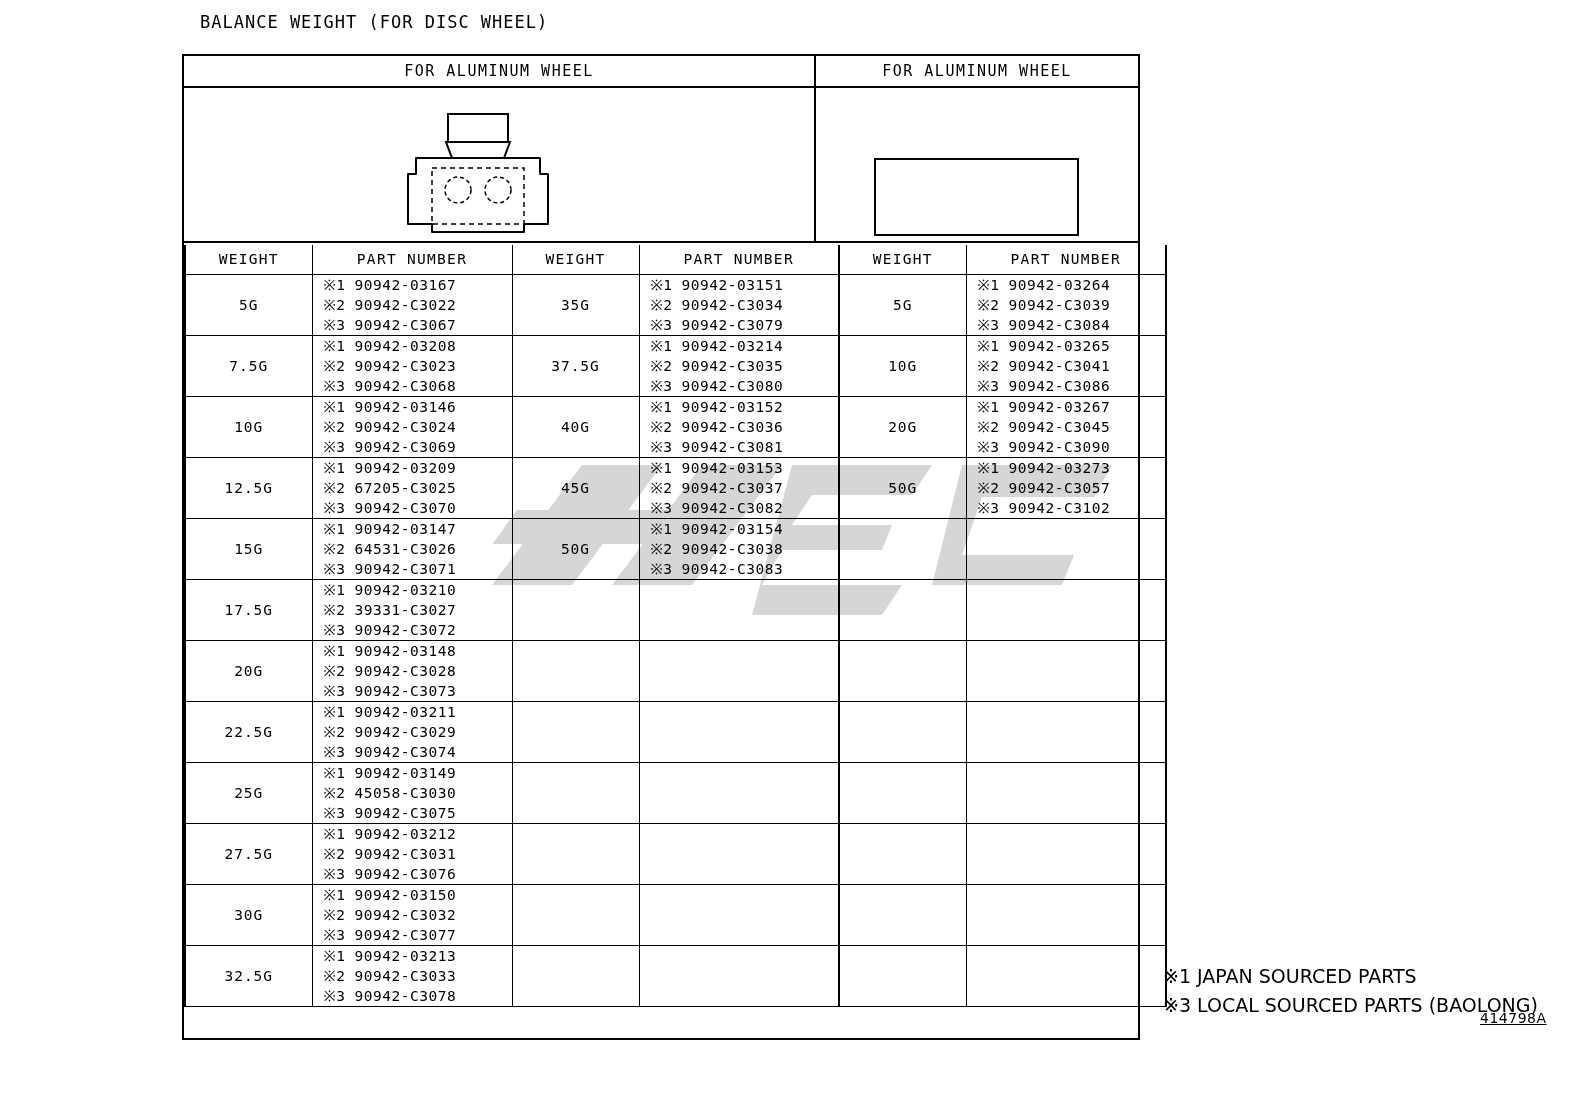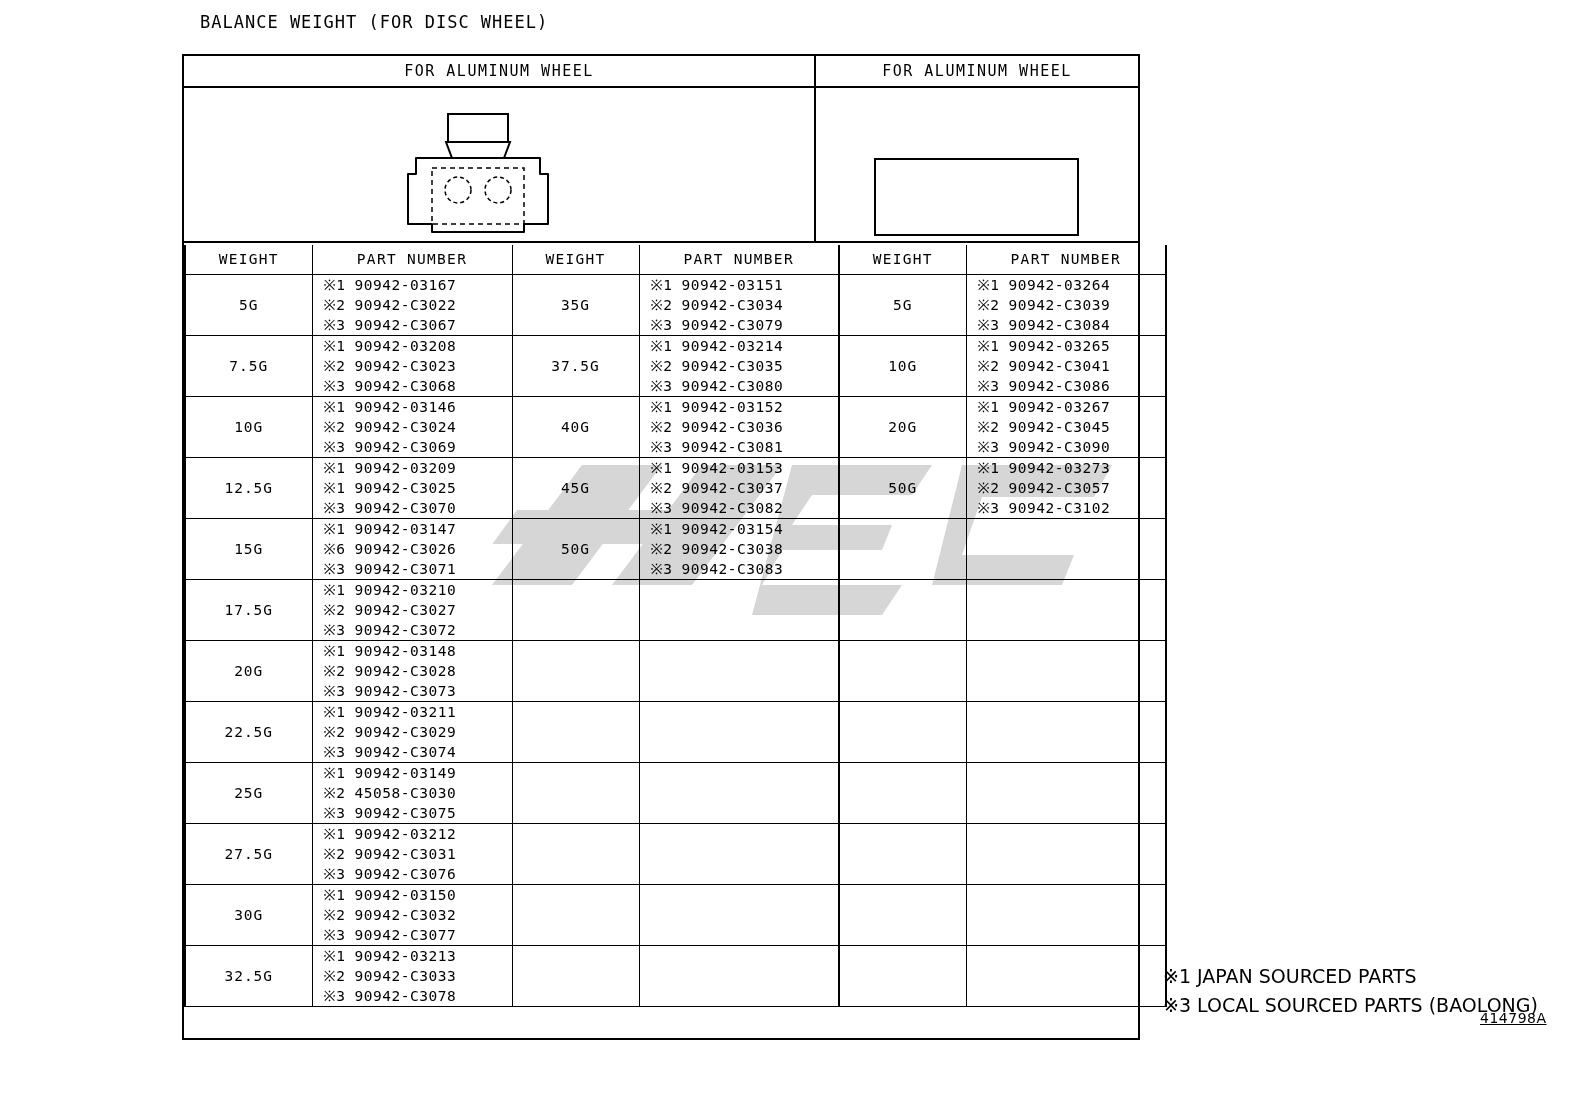--- a/index.html
+++ b/index.html
@@ -351,21 +351,21 @@
                 </div>
               </td>
             </tr>
             <tr>
               <td class="sep-left">
                 <div class="wt">12.5G</div>
               </td>
               <td>
                 <div class="pnlist">
                   <div class="pn">※1  90942-03209</div>
-                  <div class="pn">※1  90942-C3025</div>
+                  <div class="pn">※2  67205-C3025</div>
                   <div class="pn">※3  90942-C3070</div>
                 </div>
               </td>
               <td>
                 <div class="wt">45G</div>
               </td>
               <td class="sep-right">
                 <div class="pnlist">
                   <div class="pn">※1  90942-03153</div>
                   <div class="pn">※2  90942-C3037</div>
@@ -383,21 +383,21 @@
                 </div>
               </td>
             </tr>
             <tr>
               <td class="sep-left">
                 <div class="wt">15G</div>
               </td>
               <td>
                 <div class="pnlist">
                   <div class="pn">※1  90942-03147</div>
-                  <div class="pn">※6  90942-C3026</div>
+                  <div class="pn">※2  64531-C3026</div>
                   <div class="pn">※3  90942-C3071</div>
                 </div>
               </td>
               <td>
                 <div class="wt">50G</div>
               </td>
               <td class="sep-right">
                 <div class="pnlist">
                   <div class="pn">※1  90942-03154</div>
                   <div class="pn">※2  90942-C3038</div>
@@ -411,21 +411,21 @@
                 <div class="pnlist"></div>
               </td>
             </tr>
             <tr>
               <td class="sep-left">
                 <div class="wt">17.5G</div>
               </td>
               <td>
                 <div class="pnlist">
                   <div class="pn">※1  90942-03210</div>
-                  <div class="pn">※2  90942-C3027</div>
+                  <div class="pn">※2  39331-C3027</div>
                   <div class="pn">※3  90942-C3072</div>
                 </div>
               </td>
               <td>
                 <div class="wt"></div>
               </td>
               <td class="sep-right">
                 <div class="pnlist"></div>
               </td>
               <td>

